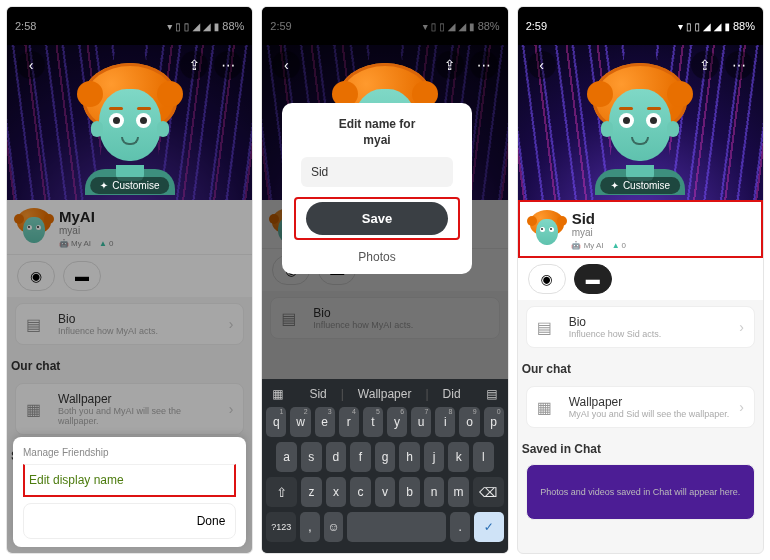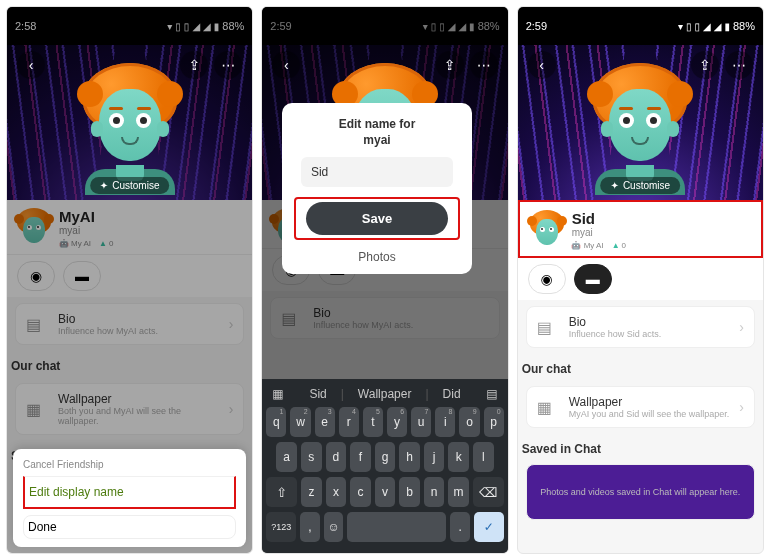--- a/index.html
+++ b/index.html
@@ -135,21 +135,21 @@
   .card-sub{font-size:9px;color:#aaa;}
   .chev{color:#ccc;font-size:14px;}
   .section-h{font-size:12px;font-weight:700;padding:8px 4px 4px;color:#333;}
   .hl-red{border:2px solid #d11;}
   .saved-box{background:#4c1d95;margin:4px 8px;border-radius:8px;height:56px;display:flex;align-items:center;justify-content:center;font-size:9px;color:#bbb;border:1px solid #eee;}
   
   .sheet{position:absolute;left:6px;right:6px;bottom:6px;background:#fff;border-radius:8px;padding:8px 10px;box-shadow:0 -2px 8px rgba(0,0,0,.15);}
   .sheet-h{font-size:10px;color:#888;padding:2px 0 6px;}
   .sheet-item{font-size:12px;padding:8px 4px;color:#4d7c0f;border-top:1px solid #f0f0f0;}
   .sheet-item:first-of-type{border-top:none;}
-  .donebtn{background:#fff;border:1px solid #eee;border-radius:8px;padding:4px;text-align:left;font-size:12px;margin:6px 0 0;font-weight:500;}
+  .donebtn{background:#fff;border:1px solid #eee;border-radius:8px;padding:10px;text-align:right;font-size:12px;margin:6px 0 0;font-weight:500;}
   .dim-overlay{position:absolute;inset:0;background:rgba(0,0,0,.35);}
   .dim-overlay-dark{position:absolute;inset:0;background:rgba(0,0,0,.55);}
   
   .modal{position:absolute;left:20px;right:36px;top:96px;background:#fff;border-radius:10px;padding:14px 12px 10px;text-align:center;z-index:5;}
   .modal-title{font-size:12px;font-weight:600;color:#333;line-height:1.3;}
   .modal-sub{font-size:12px;font-weight:600;color:#333;}
   .modal-input{width:92%;margin:10px auto 10px;display:block;border:none;background:#f3f3f3;border-radius:6px;padding:8px 10px;font-size:12px;color:#333;text-align:left;}
   .savebtn{width:92%;margin:0 auto;background:#3a3f44;color:#fff;border-radius:20px;padding:9px 0;font-size:13px;font-weight:600;}
   .cancelbtn{margin-top:10px;font-size:12px;color:#555;}
   
@@ -258,21 +258,21 @@
     <div class="card-body">
       <div class="card-title">Wallpaper</div>
       <div class="card-sub">Both you and MyAI will see the wallpaper.</div>
     </div>
     <div class="chev">›</div>
   </div>
   <div class="section-h">Saved in Chat</div>
 
   <div class="dim-overlay"></div>
   <div class="sheet">
-    <div class="sheet-h">Cancel Friendship</div>
+    <div class="sheet-h">Manage Friendship</div>
     <div class="sheet-item hl-red" style="padding:8px 4px;">
       <span>Edit display name</span>
     </div>
     <div class="donebtn"><span>Done</span></div>
   </div>
 </div>
 
 <div class="phone">
   <div class="statusbar">
     <span>2:59</span>

